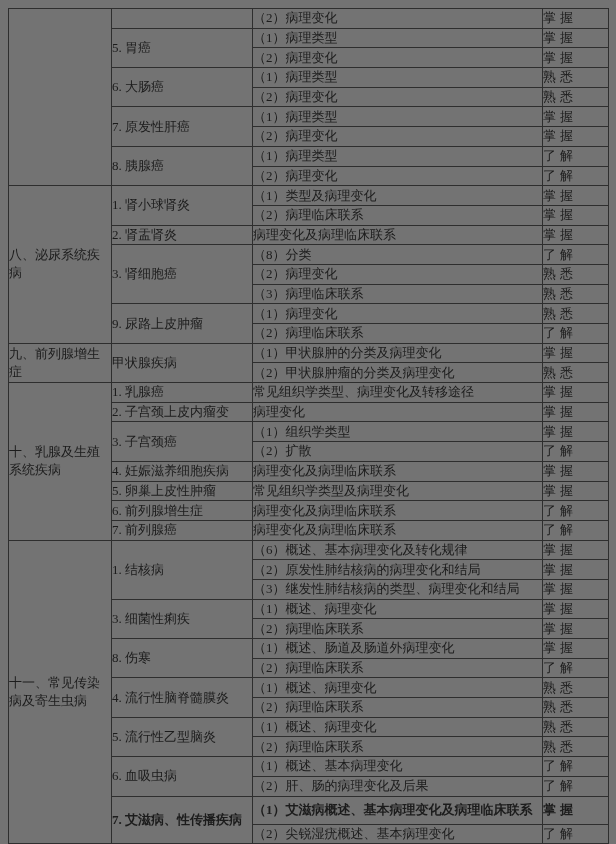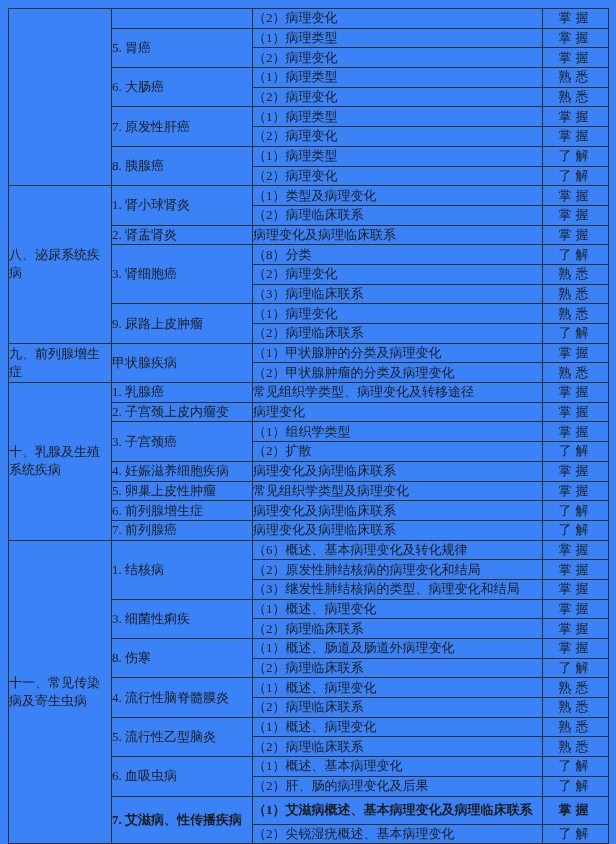--- a/index.html
+++ b/index.html
@@ -4,21 +4,21 @@
 <style>
   html, body {
     margin: 0;
     padding: 0;
     background: #ffffff;
   }
   .page {
     position: relative;
     width: 616px;
     height: 844px;
-    background: #3b82f6;
+    background: #737373;
     overflow: hidden;
     font-family: "Liberation Serif", "DejaVu Serif", serif;
   }
   table.syllabus {
     position: absolute;
     left: 8px;
     top: 8px;
     width: 600px;
     border-collapse: collapse;
     table-layout: fixed;
@@ -40,21 +40,20 @@
   }
   td.dis {
     padding: 1px 4px 1px 6px;
     word-break: break-all;
   }
   td.item {
     padding: 1px 3px 1px 4px;
     white-space: nowrap;
   }
   td.level {
-    text-align: center;
     letter-spacing: 4px;
     padding: 1px 0 1px 5px;
   }
 </style>
 </head>
 <body>
 
 <div class="page">
   <table class="syllabus">
     <colgroup>

